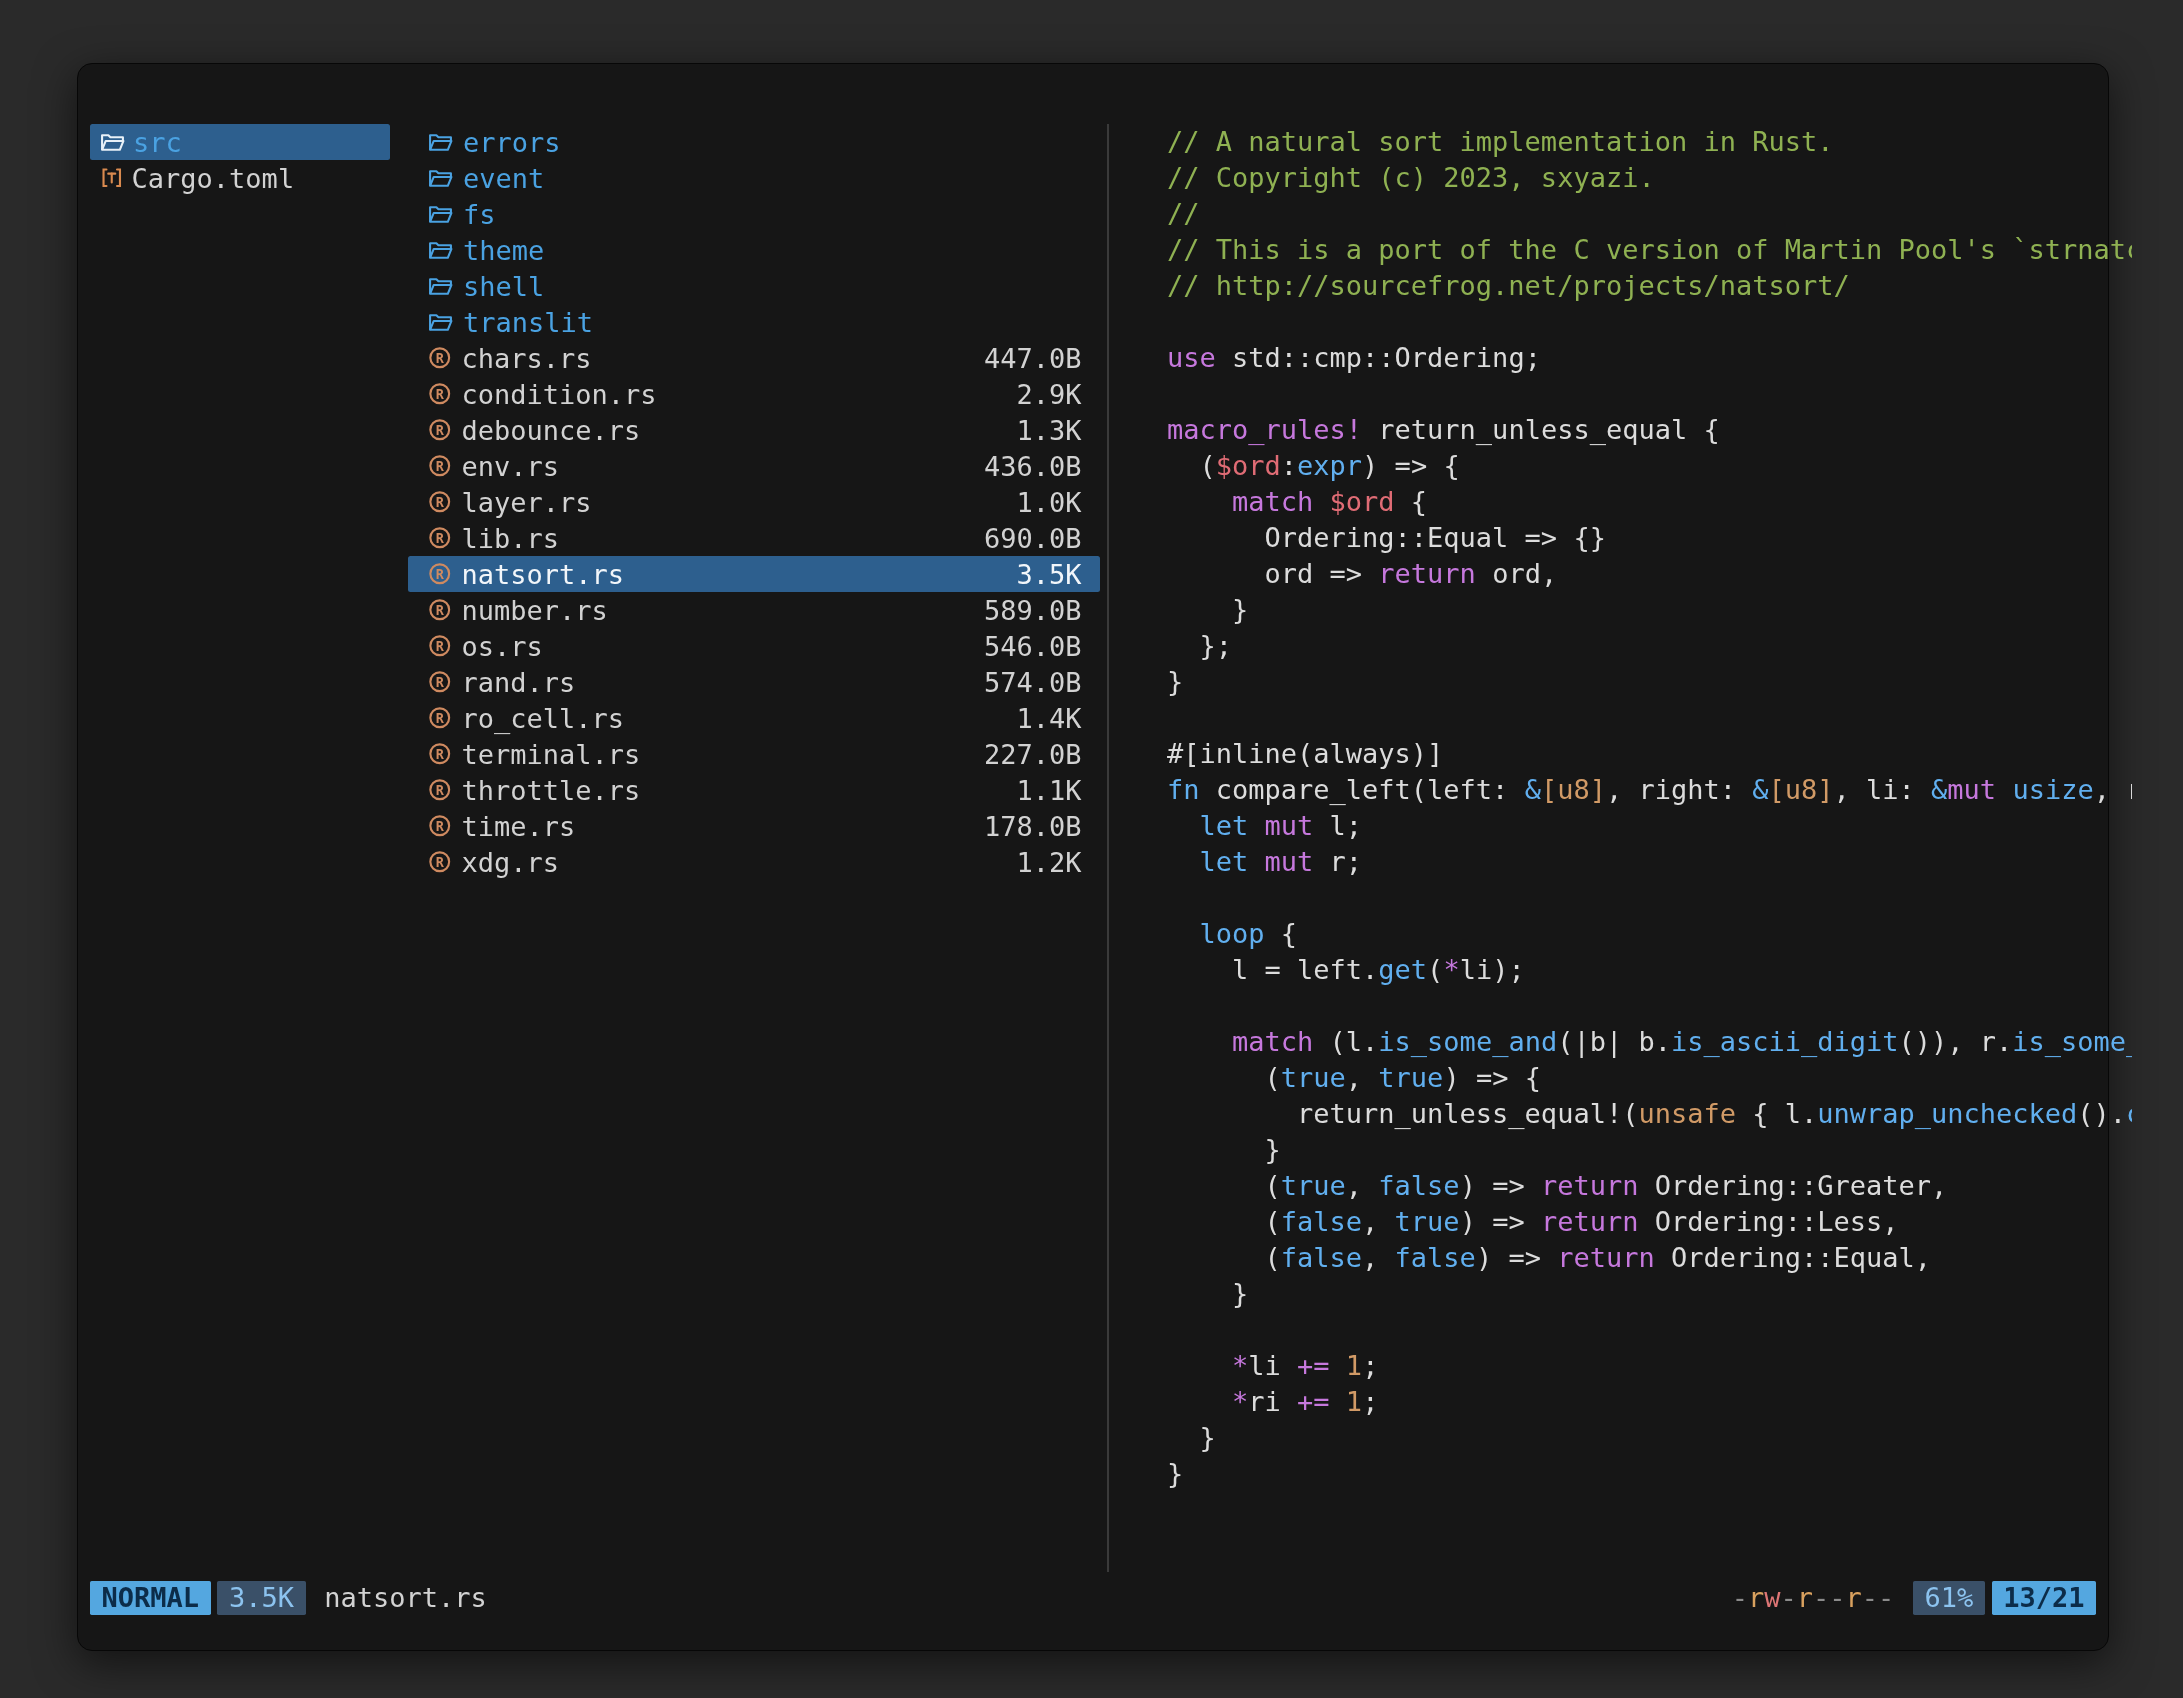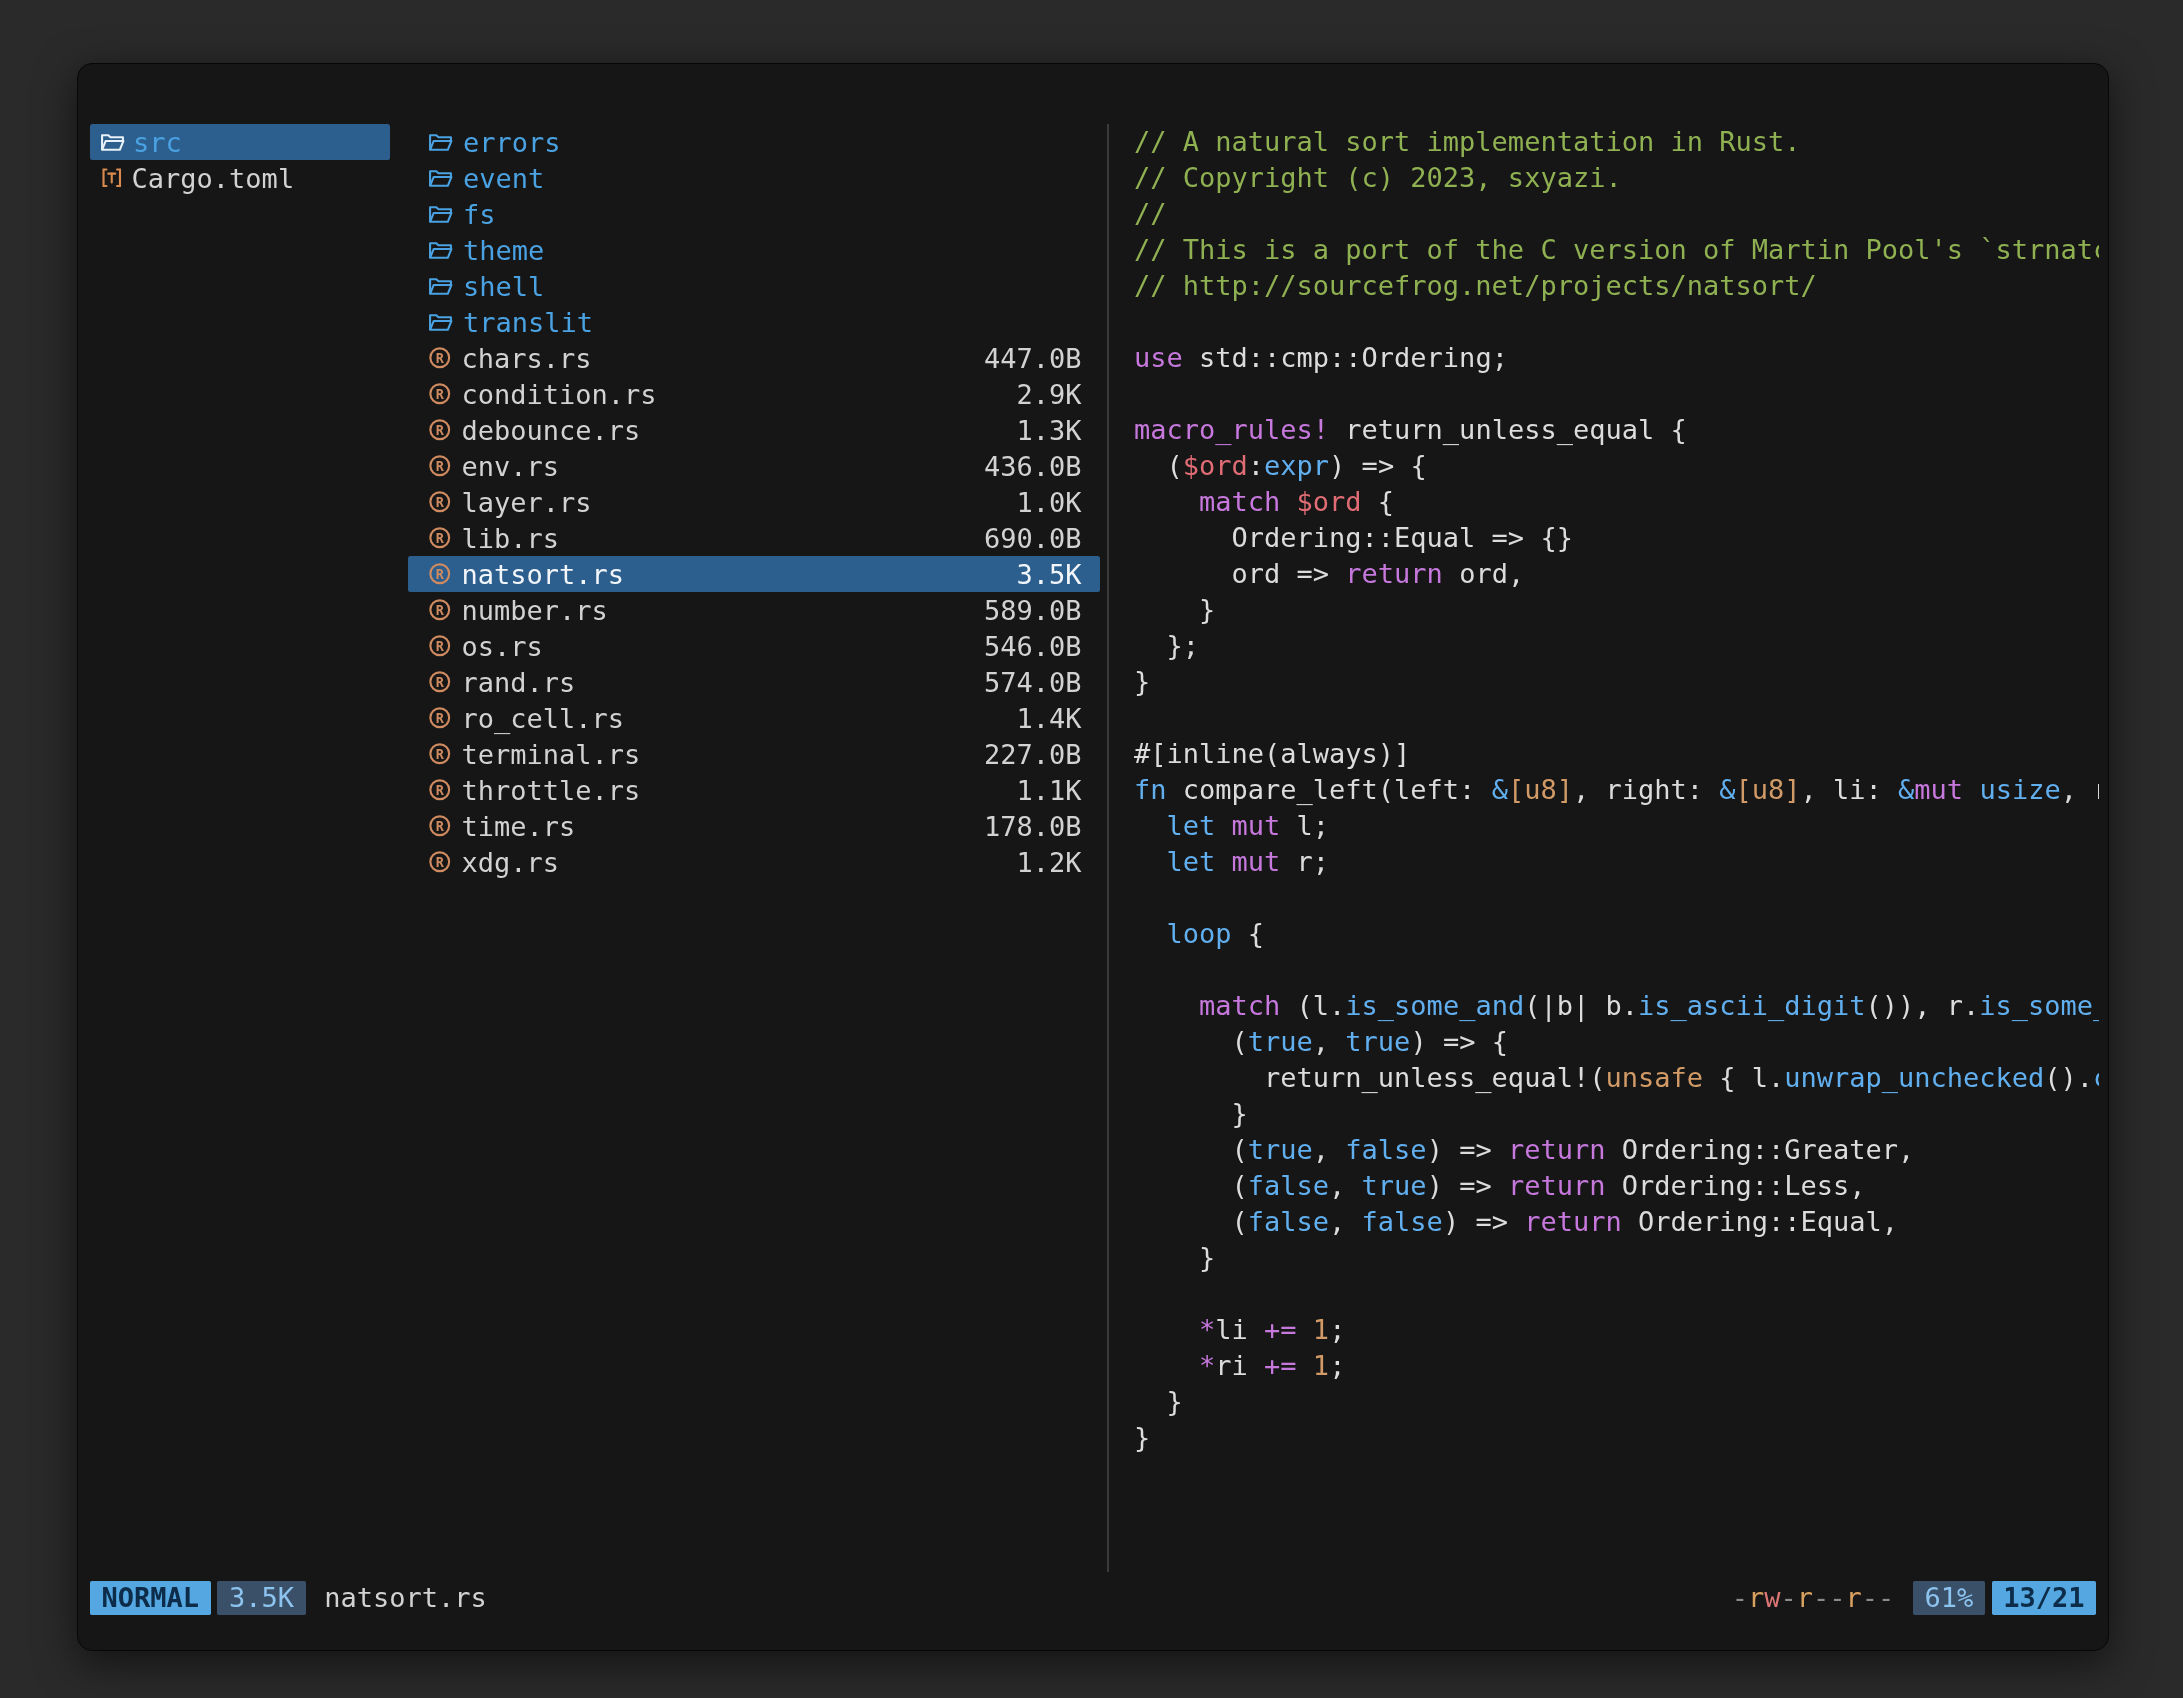--- a/index.html
+++ b/index.html
@@ -18,21 +18,21 @@
     box-shadow: 0 11.7px 42px rgba(0,0,0,0.55);
   }
   .pane { position:absolute; top:60px; }
   .pane-parent { left:11.7px; width:300px; }
   .pane-current { left:330px; width:692px; }
   .pane-divider {
     position:absolute; left:1029px; top:60px; width:1.7px; height:1448px;
     background: var(--divider, #3a3a3a);
   }
   .pane-preview {
-    left:1056px; width:965px; height:1455px; overflow:hidden;
+    left:1089px; width:965px; height:1455px; overflow:hidden;
   }
   .row {
     height:36px; display:flex; align-items:center; border-radius:2.5px;
   }
   .pane-parent .row { padding-left:10px; padding-right:8.4px; }
   .pane-current .row { padding-left:20px; padding-right:18.5px; }
   .row.selected { background: var(--selection, #2d5f8e); }
   .row.selected .label, .row.selected .size { color:#f2f6fa; }
   .row.selected .icon-folder { color:#e8f1f8; }
   .icon { display:inline-flex; align-items:center; justify-content:center; flex:0 0 auto; }
@@ -335,20 +335,21 @@
       <div class="code-line"><span class="c-pl">    }</span></div>
       <div class="code-line"><span class="c-pl">  };</span></div>
       <div class="code-line"><span class="c-pl">}</span></div>
       <div class="code-line">&nbsp;</div>
       <div class="code-line"><span class="c-pl">#[inline(always)]</span></div>
       <div class="code-line"><span class="c-kb">fn</span><span class="c-pl"> compare_left(left: </span><span class="c-kb">&amp;</span><span class="c-or">[u8]</span><span class="c-pl">, right: </span><span class="c-kb">&amp;</span><span class="c-or">[u8]</span><span class="c-pl">, li: </span><span class="c-kb">&amp;</span><span class="c-kw">mut</span><span class="c-pl"> </span><span class="c-kb">usize</span><span class="c-pl">, ri: </span></div>
       <div class="code-line"><span class="c-pl">  </span><span class="c-kb">let</span><span class="c-pl"> </span><span class="c-kw">mut</span><span class="c-pl"> l;</span></div>
       <div class="code-line"><span class="c-pl">  </span><span class="c-kb">let</span><span class="c-pl"> </span><span class="c-kw">mut</span><span class="c-pl"> r;</span></div>
       <div class="code-line">&nbsp;</div>
       <div class="code-line"><span class="c-pl">  </span><span class="c-kb">loop</span><span class="c-pl"> {</span></div>
+      <div class="code-line"><span class="c-pl">    l = left.</span><span class="c-kb">get</span><span class="c-pl">(</span><span class="c-kw">*</span><span class="c-pl">li);</span></div>
       <div class="code-line">&nbsp;</div>
       <div class="code-line"><span class="c-pl">    </span><span class="c-kw">match</span><span class="c-pl"> (l.</span><span class="c-kb">is_some_and</span><span class="c-pl">(|b| b.</span><span class="c-kb">is_ascii_digit</span><span class="c-pl">()), r.</span><span class="c-kb">is_some_and</span></div>
       <div class="code-line"><span class="c-pl">      (</span><span class="c-kb">true</span><span class="c-pl">, </span><span class="c-kb">true</span><span class="c-pl">) =&gt; {</span></div>
       <div class="code-line"><span class="c-pl">        return_unless_equal!(</span><span class="c-or">unsafe</span><span class="c-pl"> { l.</span><span class="c-kb">unwrap_unchecked</span><span class="c-pl">().</span><span class="c-kb">cmp</span></div>
       <div class="code-line"><span class="c-pl">      }</span></div>
       <div class="code-line"><span class="c-pl">      (</span><span class="c-kb">true</span><span class="c-pl">, </span><span class="c-kb">false</span><span class="c-pl">) =&gt; </span><span class="c-kw">return</span><span class="c-pl"> Ordering::Greater,</span></div>
       <div class="code-line"><span class="c-pl">      (</span><span class="c-kb">false</span><span class="c-pl">, </span><span class="c-kb">true</span><span class="c-pl">) =&gt; </span><span class="c-kw">return</span><span class="c-pl"> Ordering::Less,</span></div>
       <div class="code-line"><span class="c-pl">      (</span><span class="c-kb">false</span><span class="c-pl">, </span><span class="c-kb">false</span><span class="c-pl">) =&gt; </span><span class="c-kw">return</span><span class="c-pl"> Ordering::Equal,</span></div>
       <div class="code-line"><span class="c-pl">    }</span></div>
       <div class="code-line">&nbsp;</div>

